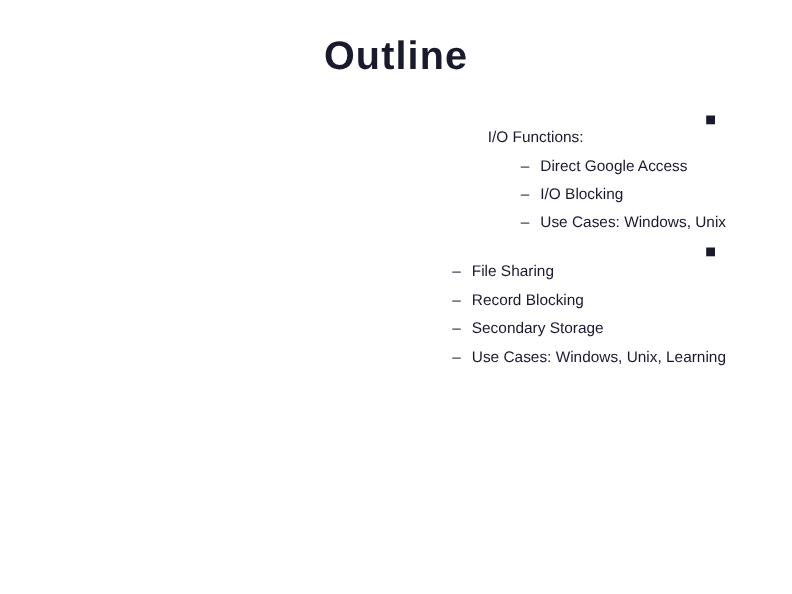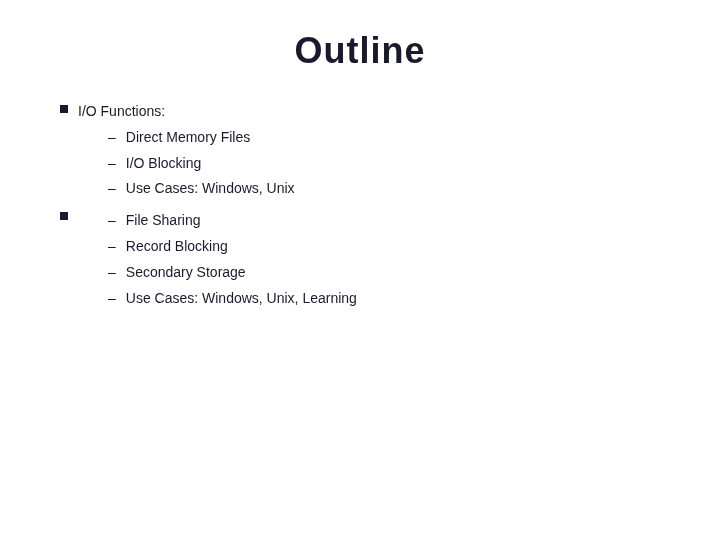--- a/index.html
+++ b/index.html
@@ -34,22 +34,23 @@
     }
 
     .content {
       font-size: 14px;
       color: #1a1a2e;
       line-height: 1.7;
     }
 
     .bullet-item {
       display: flex;
-      align-items: flex-start;
+      align-items: flex-end;
       margin-bottom: 4px;
+      flex-direction: column;
     }
 
     .bullet-square {
       width: 8px;
       height: 8px;
       background: #1a1a2e;
       margin-top: 5px;
       margin-right: 10px;
       flex-shrink: 0;
     }
@@ -97,21 +98,21 @@
 
   <div class="content">
 
     <div class="bullet-item">
       <div class="bullet-square"></div>
       <div class="bullet-text">
         <span>I/O Functions:</span>
         <div class="sub-list">
           <div class="sub-item">
             <span class="dash">–</span>
-            <span class="sub-text">Direct Memory Files</span>
+            <span class="sub-text">Direct Google Access</span>
           </div>
           <div class="sub-item">
             <span class="dash">–</span>
             <span class="sub-text">I/O Blocking</span>
           </div>
           <div class="sub-item">
             <span class="dash">–</span>
             <span class="sub-text">Use Cases: Windows, Unix</span>
           </div>
         </div>

